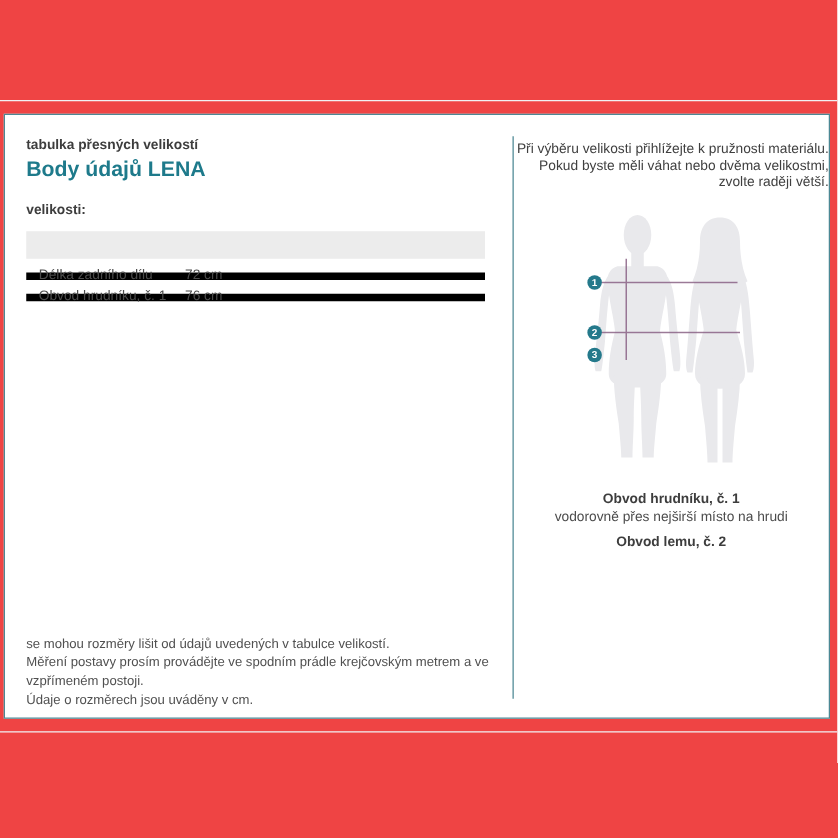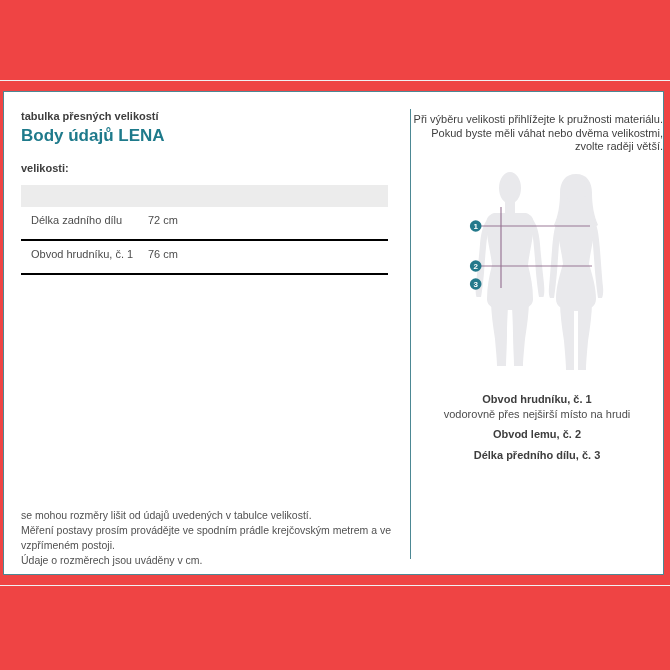--- a/index.html
+++ b/index.html
@@ -13,21 +13,21 @@
   .frame { position:absolute; left:3px; top:91px; width:661px; height:484px;
            border:1px solid #4c8894; background:#fff; }
 
   
   .left-col { position:absolute; left:0; top:0; width:406px; height:100%; }
   .eyebrow { position:absolute; left:17px; top:18px; font-size:11px; font-weight:bold; color:#3d3d3d; }
   .title   { position:absolute; left:17px; top:34px; font-size:17px; font-weight:bold; color:#1e7a8b; }
   .sizes-label { position:absolute; left:17px; top:70px; font-size:11px; font-weight:bold; color:#3d3d3d; }
   .size-header-bar { position:absolute; left:17px; top:93px; width:367px; height:22px; background:#ececec; }
   .size-table { position:absolute; left:17px; top:115px; width:367px; }
-  .size-row { position:relative; height:34px; line-height:26px; border-bottom:2px solid #000000;
+  .size-row { position:relative; height:17px; line-height:26px; border-bottom:6px solid #000000;
               font-size:11px; color:#4c4c4c; }
   .size-row .lbl { position:absolute; left:10px; }
   .size-row .val { position:absolute; left:127px; }
   .disclaimer { position:absolute; left:17px; top:416px; width:382px;
                 font-size:10.5px; line-height:15px; color:#505050; }
 
   
   .divider { position:absolute; left:406px; top:17px; width:1px; height:450px; background:#4c8894; }
 
   
@@ -122,17 +122,16 @@
           <circle cx="64.7" cy="106" r="5.8" fill="#24798b"></circle>
           <text class="marker-num" x="64.7" y="108.8" text-anchor="middle">2</text>
           <circle cx="64.7" cy="124" r="5.8" fill="#24798b"></circle>
           <text class="marker-num" x="64.7" y="126.8" text-anchor="middle">3</text>
         </g>
       </svg>
 
       <div class="legend-line bold l1">Obvod hrudníku, č. 1</div>
       <div class="legend-line l2">vodorovně přes nejširší místo na hrudi</div>
       <div class="legend-line bold l3">Obvod lemu, č. 2</div>
-      <div class="legend-line bold l4">Délka předního dílu, č. 3</div>
     </div>
 
   </div>
 </div>
 
 </body></html>

